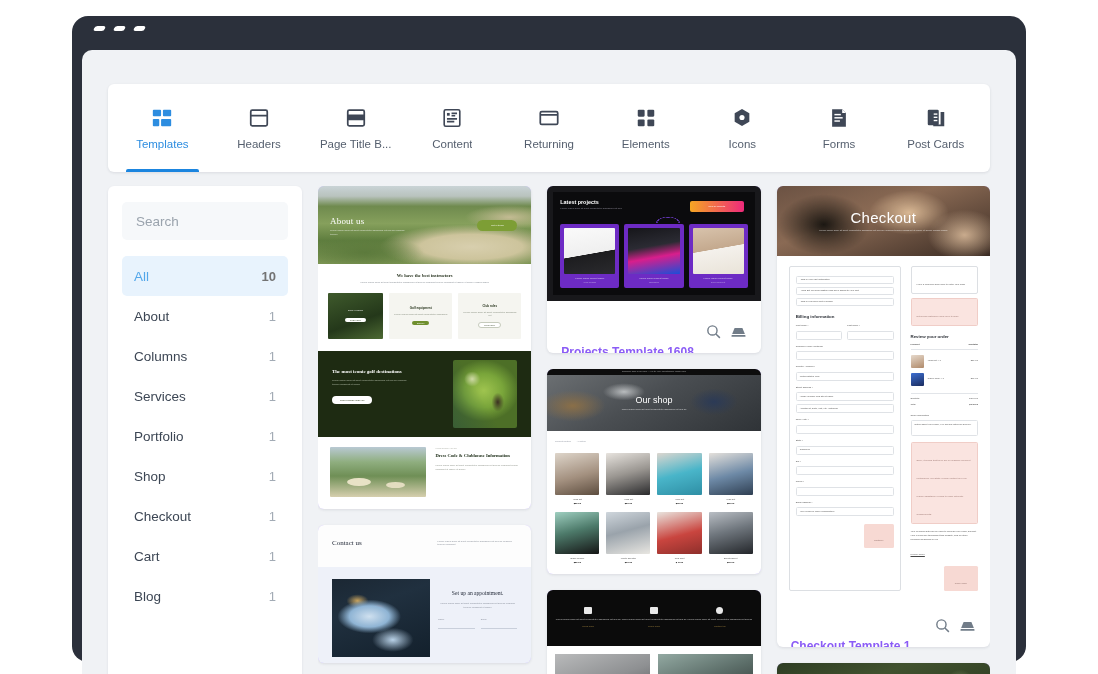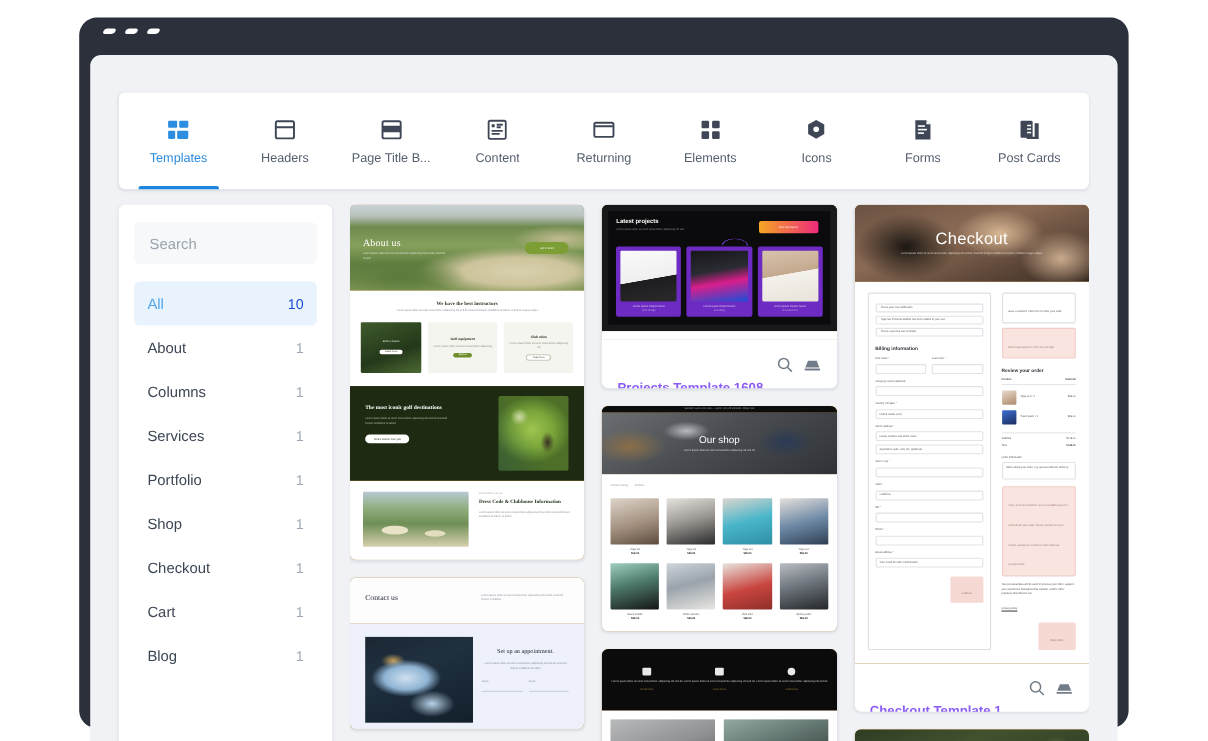--- a/index.html
+++ b/index.html
@@ -133,38 +133,38 @@
     justify-content: space-between;
     padding: 0 12px;
     border-radius: 5px;
     cursor: pointer;
     font-size: 13.5px;
     color: #3c4654;
   }
   .cat .count { color: #a2abb5; font-size: 13px; }
   .cat.active { background: #e8f3fd; }
   .cat.active .label { color: #53a7ea; }
-  .cat.active .count { color: #1d4ed8; }
+  .cat.active .count { color: #737373; font-weight: bold; }
 
   
   .grid {
     flex: 1;
     display: flex;
     gap: 16px;
     overflow: hidden;
   }
   .col { flex: 1 1 0; display: flex; flex-direction: column; gap: 16px; min-width: 0; }
   .card {
     background: #ffffff;
     border-radius: 6px;
     box-shadow: 0 1px 3px rgba(20,30,50,.10);
     overflow: hidden;
     flex-shrink: 0;
   }
-  .thumb { width: 100%; overflow: hidden; position: relative; background:#a16207; }
+  .thumb { width: 100%; overflow: hidden; position: relative; background:#c4b5fd; }
   .card-foot {
     height: 44px;
     display: flex;
     align-items: center;
     padding: 0 14px;
     gap: 8px;
   }
   .card-title {
     flex: 1;
     font-size: 12px;

